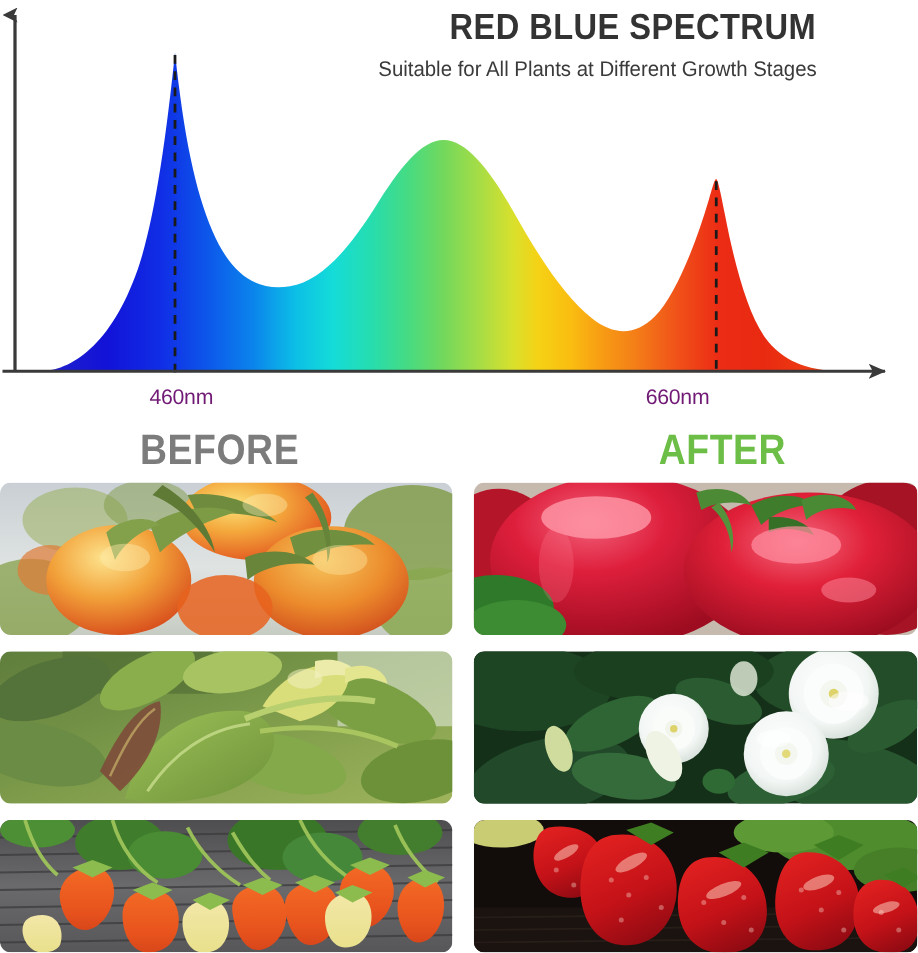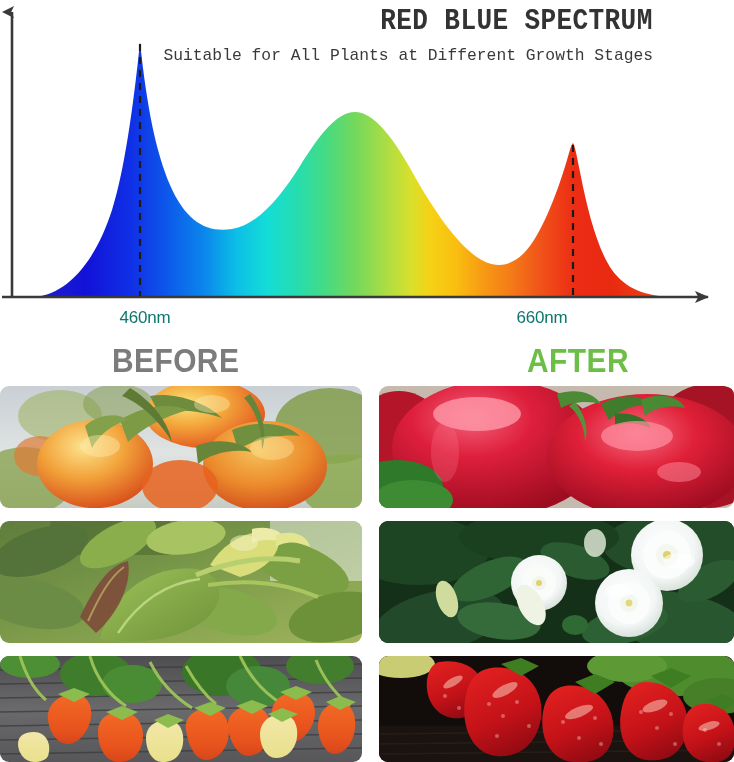--- a/index.html
+++ b/index.html
@@ -16,21 +16,20 @@
     -webkit-font-smoothing: antialiased;
   }
 
   
   #header {
     position: absolute;
     left: 0; top: 0;
     width: 667px;
     height: 80px;
     text-align: center;
-    font-family: Liberation Mono, monospace;
   }
   #spectrum-title {
     position: absolute;
     right: 14px;
     top: 6px;
     font-size: 29px;
     line-height: 32px;
     font-weight: bold;
     letter-spacing: 0.4px;
     color: #333333;
@@ -59,21 +58,21 @@
     height: 340px;
   }
   #chart-svg {
     position: absolute;
     left: 0; top: 0;
   }
   .axis-tick-label {
     position: absolute;
     font-size: 17px;
     line-height: 20px;
-    color: #0f766e;
+    color: #701a75;
     letter-spacing: -0.2px;
     white-space: nowrap;
     transform: translateX(-50%);
     text-align: center;
   }
   #tick-460 { left: 145px; top: 308px; }
   #tick-660 { left: 542px; top: 308px; }
 
   
   #compare-headings {

